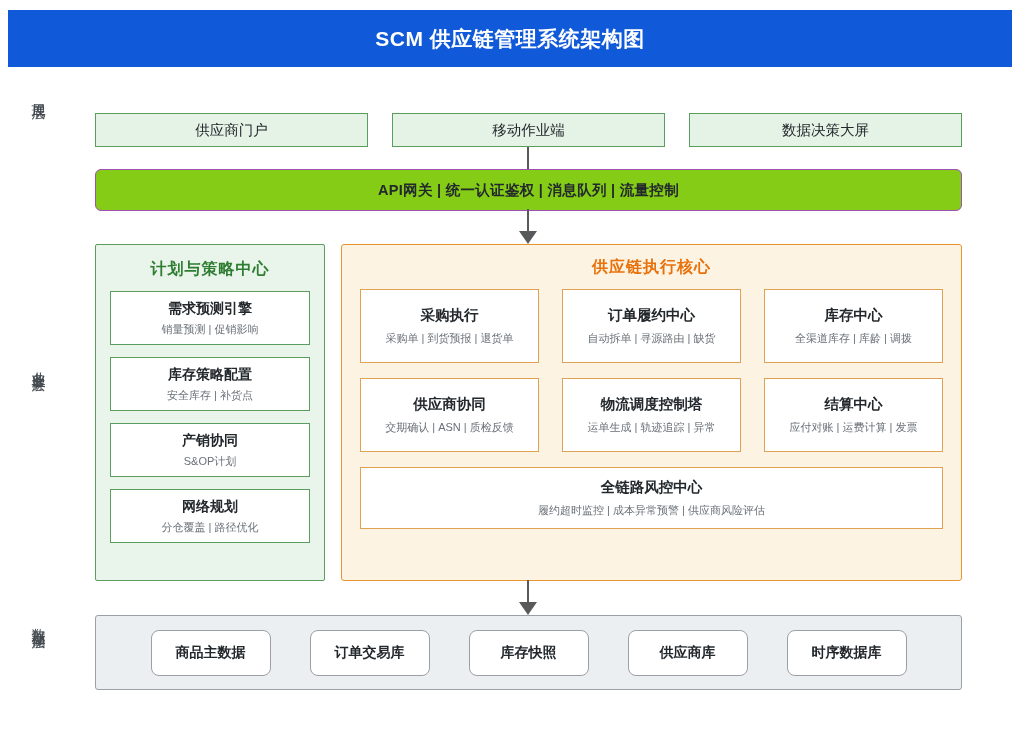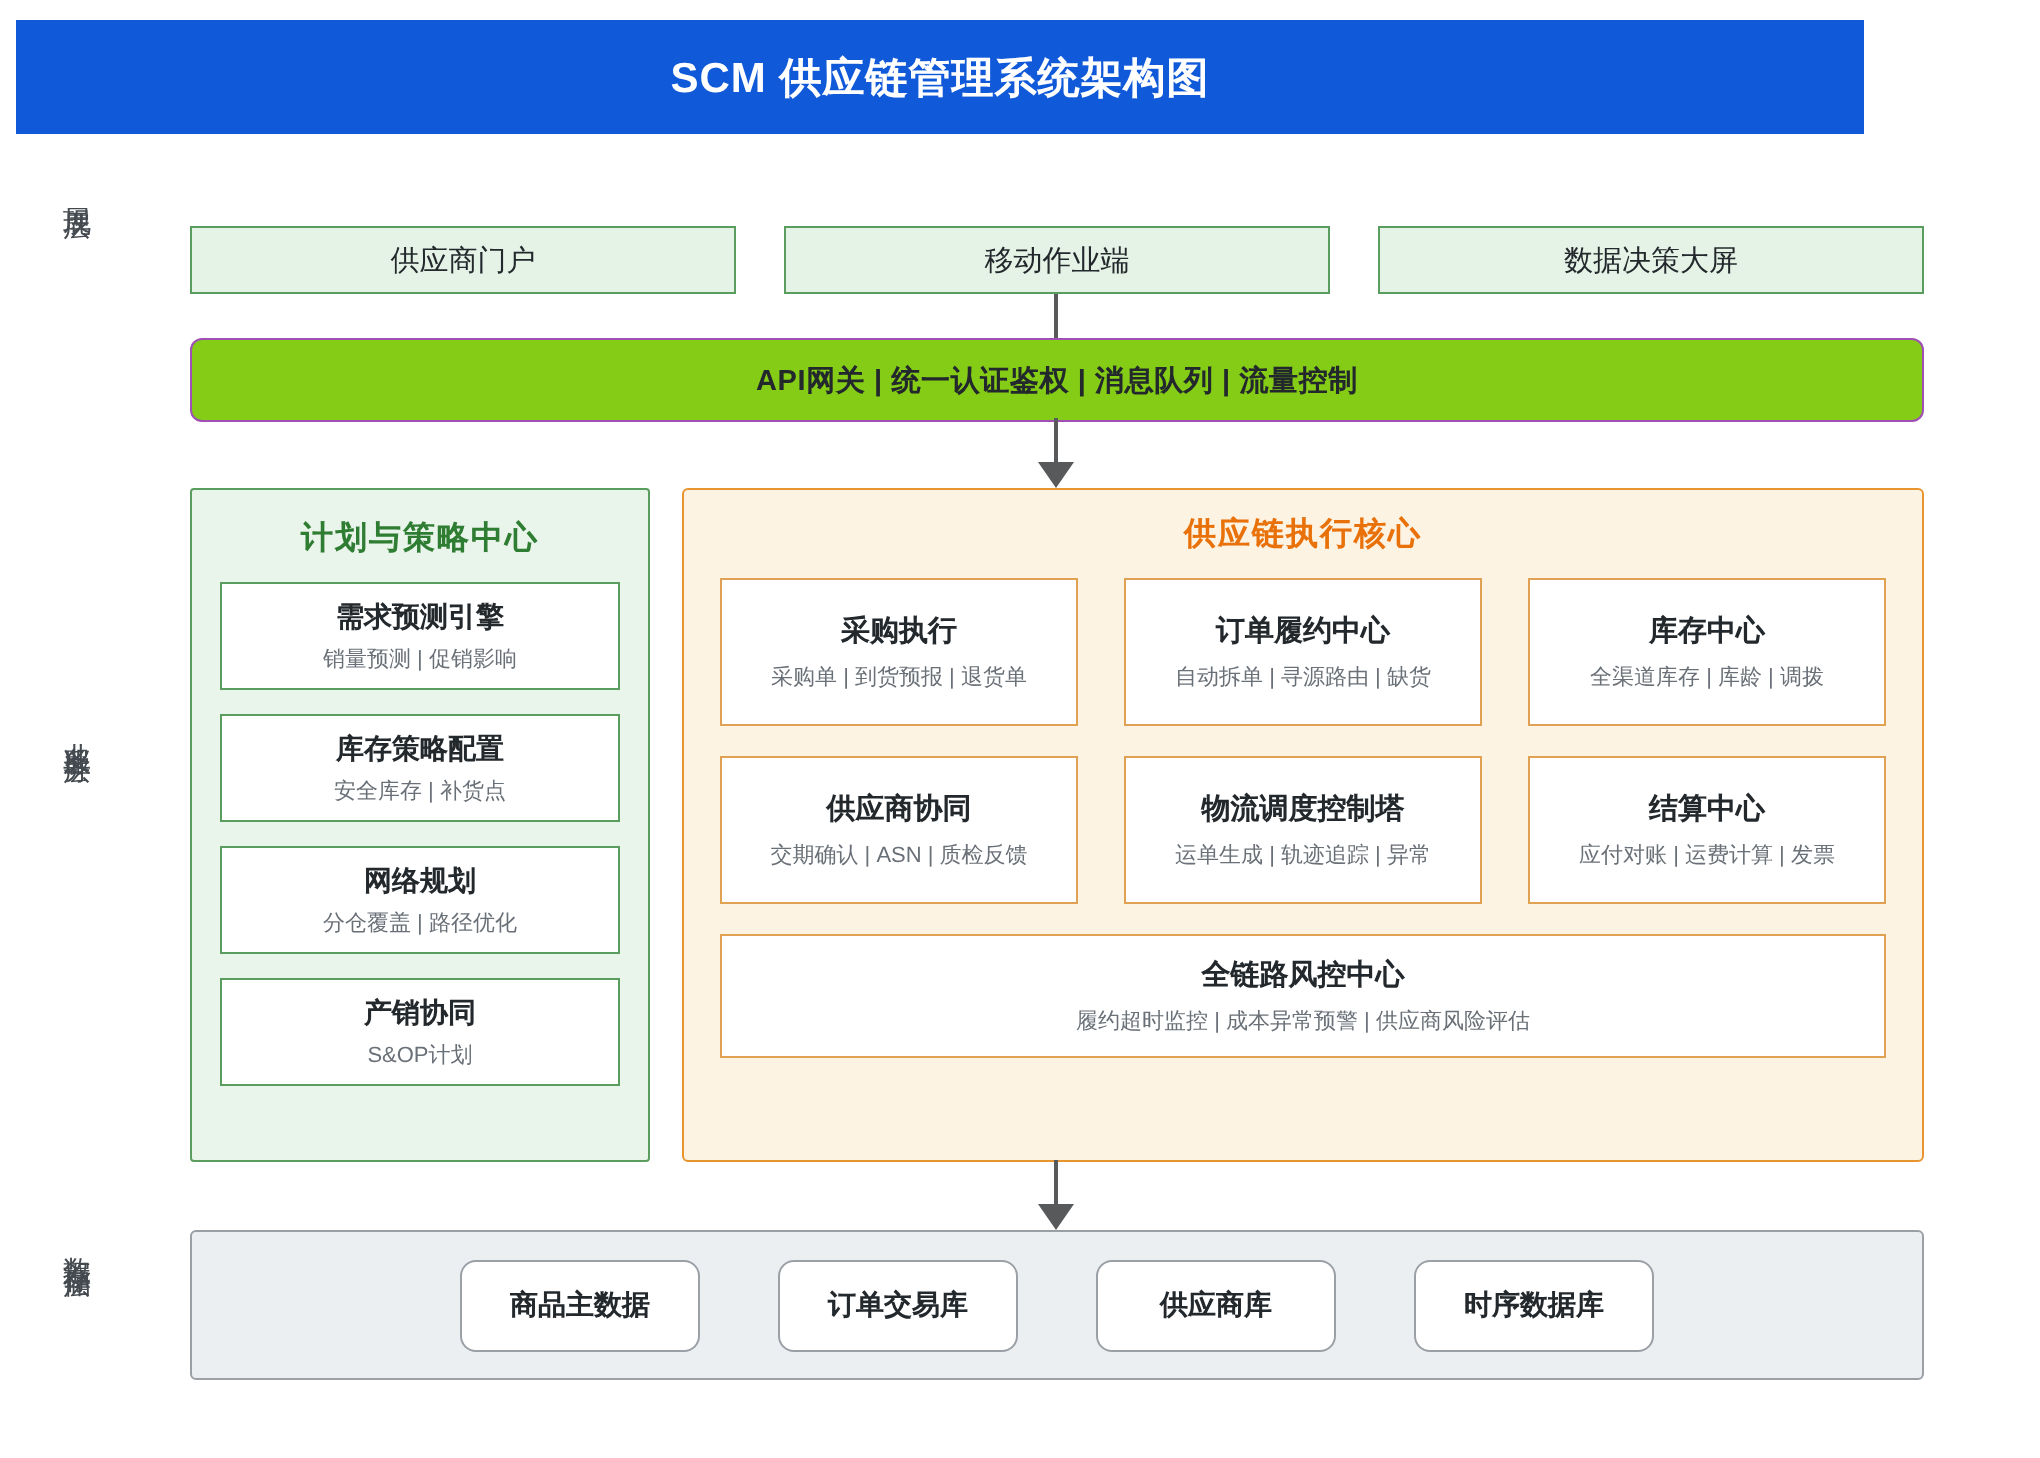--- a/index.html
+++ b/index.html
@@ -8,21 +8,21 @@
     width:1020px;height:729px;
     background:#ffffff;
     font-family:"Liberation Sans","DejaVu Sans",sans-serif;
     position:relative;overflow:hidden;
     -webkit-font-smoothing:antialiased;
   }
   .canvas{position:absolute;left:0;top:0;width:1020px;height:729px;}
 
   
   .titlebar{
-    position:absolute;left:8px;top:10px;width:924px;height:57px;
+    position:absolute;left:8px;top:10px;width:1004px;height:57px;
     background:#1059d8;
     display:flex;align-items:center;justify-content:center;
   }
   .titlebar .t{
     color:#ffffff;font-size:21px;font-weight:bold;letter-spacing:.5px;
   }
 
   
   .vlabel{
     position:absolute;
@@ -156,26 +156,26 @@
 
     <div class="plan-card">
       <div class="h">需求预测引擎</div>
       <div class="s">销量预测 | 促销影响</div>
     </div>
     <div class="plan-card">
       <div class="h">库存策略配置</div>
       <div class="s">安全库存 | 补货点</div>
     </div>
     <div class="plan-card">
+      <div class="h">产销协同</div>
+      <div class="s">S&amp;OP计划</div>
+    </div>
+    <div class="plan-card">
       <div class="h">网络规划</div>
       <div class="s">分仓覆盖 | 路径优化</div>
-    </div>
-    <div class="plan-card">
-      <div class="h">产销协同</div>
-      <div class="s">S&amp;OP计划</div>
     </div>
   </div>
 
   <div class="exec-panel">
     <div class="exec-title">供应链执行核心</div>
 
     <div class="exec-grid">
       <div class="exec-card">
         <div class="h">采购执行</div>
         <div class="s">采购单 | 到货预报 | 退货单</div>
@@ -210,17 +210,18 @@
       <div class="s">履约超时监控 | 成本异常预警 | 供应商风险评估</div>
     </div>
   </div>
 
   <div class="vline" id="line-c"></div>
   <div class="arrow" id="arrow-c"></div>
 
   <div class="data-panel">
     <div class="data-box">商品主数据</div>
     <div class="data-box">订单交易库</div>
+    <div class="data-box">库存快照</div>
     <div class="data-box">供应商库</div>
     <div class="data-box">时序数据库</div>
   </div>
 
 </div>
 
 </body></html>

